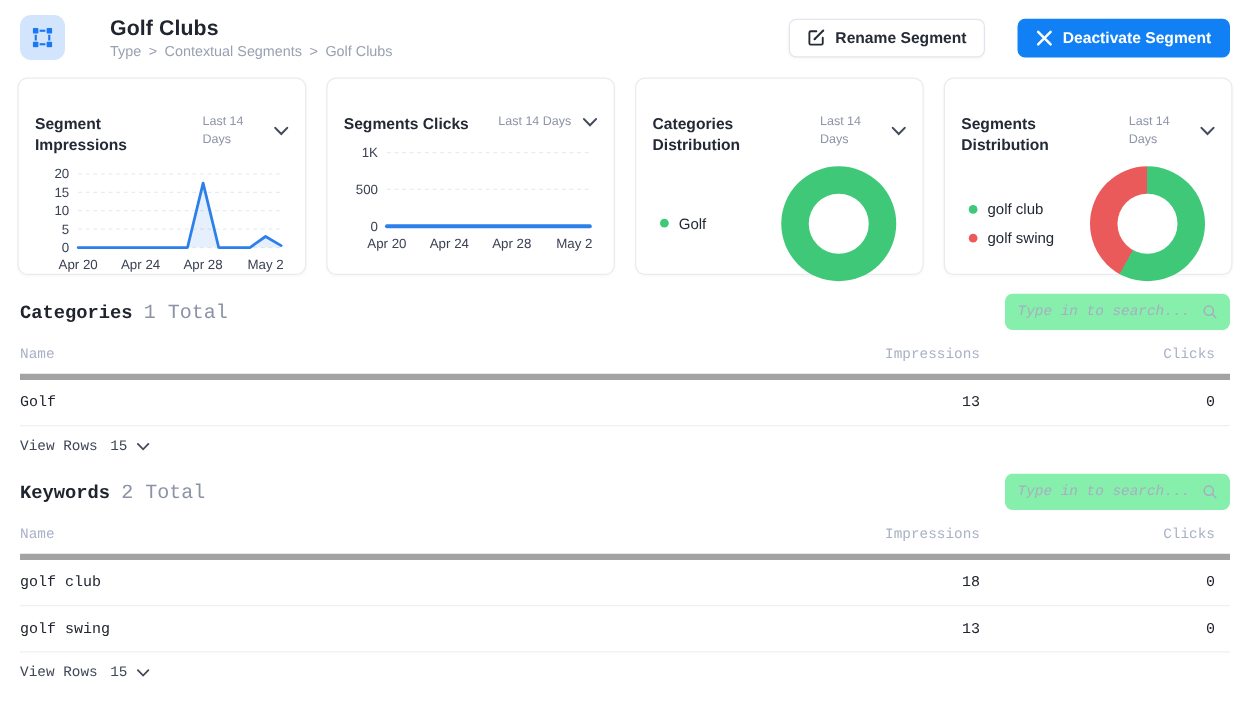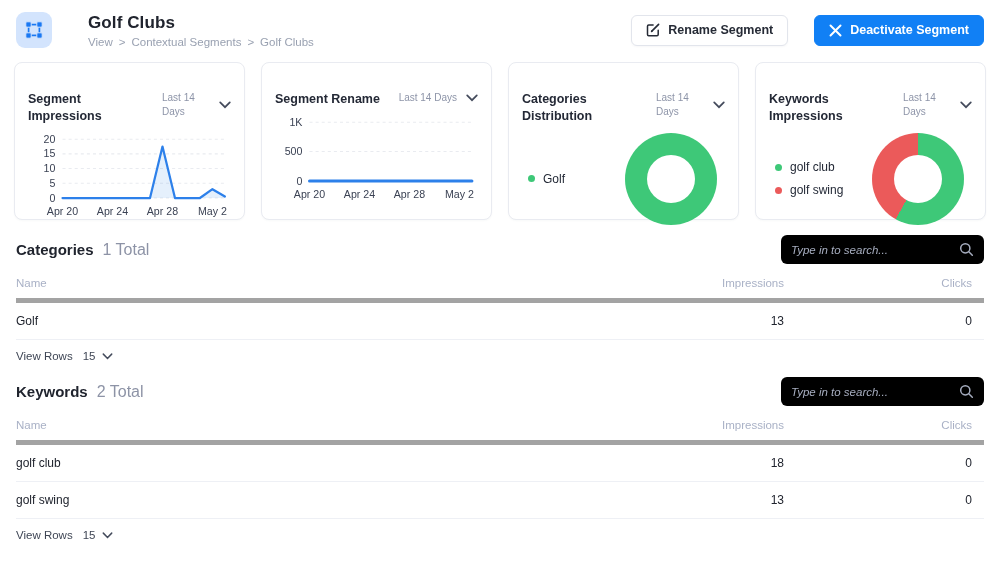--- a/index.html
+++ b/index.html
@@ -27,26 +27,26 @@
   .range { margin-left:auto; display:flex; align-items:center; gap:9px; color:#8d94a8; font-size:10px; line-height:1.35; cursor:pointer; flex:none; }
   .range .rlabel.range-narrow { width:48px; }
   .line-chart { width:100%; display:block; margin-top:4px; }
   .donut-body { display:flex; align-items:center; justify-content:space-between; padding:8px 2px 0 6px; }
   .legend { display:flex; flex-direction:column; gap:9px; }
   .legend-item { display:flex; align-items:center; gap:8px; font-size:12px; color:#232936; }
   .legend-dot { width:7px; height:7px; border-radius:50%; flex:none; }
   .donut { width:92px; height:92px; border-radius:50%; position:relative; flex:none; margin-right:6px; }
   .donut .hole { position:absolute; inset:22px; background:#fff; border-radius:50%; }
   
-  .data-section { margin:0 16px; }
+  .data-section { margin:0 16px;font-family:Liberation Mono, monospace; }
   .section-head { margin-top:15px; display:flex; justify-content:space-between; align-items:center; }
   .section-title-wrap { display:flex; align-items:baseline; gap:9px; }
   .section-title { font-size:15px; font-weight:700; color:#20242e; }
   .section-total { font-size:16px; color:#8d93a6;text-align:center; }
-  .search { width:203px; height:29px; background:#000000; border-radius:6px; display:flex; align-items:center; padding:0 10px; }
+  .search { width:180px; height:29px; background:#86efac; border-radius:6px; display:flex; align-items:center; padding:0 10px; }
   .search input { flex:1; border:none; background:transparent; outline:none; font-family:inherit; font-style:italic; font-size:11.5px; color:#5b6170; }
   .search input::placeholder { color:#a7aec0; }
   .thead, .trow { display:grid; grid-template-columns:1fr 130px 200px; align-items:center; }
   .thead { padding:13px 0 9px; font-size:11.5px; color:#a9b1c6; border-bottom:5px solid #a3a3a3; }
   .trow { padding:11px 0; font-size:12px; color:#20242e; border-bottom:1px solid #eef0f5; }
   .col-right { text-align:right; }
   .col-clicks { padding-right:12px; }
   .view-rows { margin:10px 0 6px; display:flex; align-items:center; gap:7px; font-size:11.5px; color:#3f4655; cursor:pointer; }
   .view-rows .vr-value { margin-left:3px; }
   .chev { flex:none; display:block; }
@@ -61,21 +61,21 @@
         <rect x="4.6" y="4.6" width="10.8" height="10.8" fill="none" stroke="#1a78f2" stroke-width="1.7"></rect>
         <rect x="1.8" y="1.8" width="5.4" height="5.4" rx="1.1" fill="#1a78f2" stroke="#d3e4fd" stroke-width="1"></rect>
         <rect x="12.8" y="1.8" width="5.4" height="5.4" rx="1.1" fill="#1a78f2" stroke="#d3e4fd" stroke-width="1"></rect>
         <rect x="1.8" y="12.8" width="5.4" height="5.4" rx="1.1" fill="#1a78f2" stroke="#d3e4fd" stroke-width="1"></rect>
         <rect x="12.8" y="12.8" width="5.4" height="5.4" rx="1.1" fill="#1a78f2" stroke="#d3e4fd" stroke-width="1"></rect>
       </svg>
     </div>
     <div>
       <div class="page-title">Golf Clubs</div>
       <nav class="breadcrumb">
-        <span class="crumb">View</span>
+        <span class="crumb">Type</span>
         <span class="sep">&gt;</span>
         <span class="crumb">Contextual Segments</span>
         <span class="sep">&gt;</span>
         <span class="crumb">Golf Clubs</span>
       </nav>
     </div>
   </div>
   <div class="topbar-actions">
     <button class="btn ghost">
       <svg width="14" height="14" viewBox="0 0 14 14">
@@ -121,21 +121,21 @@
         <text x="83.23076923076923" y="85" text-anchor="middle" font-size="10.5" fill="#3b4254" font-family="Liberation Sans, sans-serif">Apr 24</text>
         <text x="132.46153846153845" y="85" text-anchor="middle" font-size="10.5" fill="#3b4254" font-family="Liberation Sans, sans-serif">Apr 28</text>
         <text x="181.69230769230768" y="85" text-anchor="middle" font-size="10.5" fill="#3b4254" font-family="Liberation Sans, sans-serif">May 2</text>
         <path d="M34.0,68.0 L 46.3,68.0 L 58.6,68.0 L 70.9,68.0 L 83.2,68.0 L 95.5,68.0 L 107.8,68.0 L 120.2,68.0 L 132.5,17.3 L 144.8,68.0 L 157.1,68.0 L 169.4,68.0 L 181.7,59.3 L 194.0,66.5 L 194,68 L 34,68 Z" fill="rgba(45,128,234,0.12)" stroke="none"></path>
         <path d="M34.0,68.0 L 46.3,68.0 L 58.6,68.0 L 70.9,68.0 L 83.2,68.0 L 95.5,68.0 L 107.8,68.0 L 120.2,68.0 L 132.5,17.3 L 144.8,68.0 L 157.1,68.0 L 169.4,68.0 L 181.7,59.3 L 194.0,66.5" fill="none" stroke="#2d80ea" stroke-width="2.2" stroke-linejoin="round" stroke-linecap="round"></path>
       </svg>
   </div>
 
   <div class="card">
     <div class="card-head">
-      <div class="card-title">Segment Rename</div>
+      <div class="card-title">Segments Clicks</div>
       <div class="range">
         <span class="rlabel">Last 14 Days</span>
         <svg class="chev" width="12" height="8" viewBox="0 0 12 8">
             <path d="M1.2 1.3 6 6.2 10.8 1.3" fill="none" stroke="#444b5c" stroke-width="1.7" stroke-linecap="round"></path>
           </svg>
       </div>
     </div>
     <svg class="line-chart" id="chart-1" viewBox="0 0 200 100">
         <line x1="34" y1="68" x2="194" y2="68" stroke="#e9ebf0" stroke-width="1" stroke-dasharray="3 3"></line>
         <text x="27" y="71.5" text-anchor="end" font-size="10.5" fill="#3b4254" font-family="Liberation Sans, sans-serif">0</text>
@@ -169,21 +169,21 @@
           </div>
         </div>
       <div class="donut" id="donut-2" style="background: conic-gradient(rgb(62, 200, 120) 0%, rgb(62, 200, 120) 100%);">
           <div class="hole"></div>
         </div>
     </div>
   </div>
 
   <div class="card">
     <div class="card-head">
-      <div class="card-title">Keywords Impressions</div>
+      <div class="card-title">Segments Distribution</div>
       <div class="range">
         <span class="rlabel range-narrow">Last 14 Days</span>
         <svg class="chev" width="12" height="8" viewBox="0 0 12 8">
             <path d="M1.2 1.3 6 6.2 10.8 1.3" fill="none" stroke="#444b5c" stroke-width="1.7" stroke-linecap="round"></path>
           </svg>
       </div>
     </div>
     <div class="donut-body">
       <div class="legend" id="legend-3">
           <div class="legend-item">

